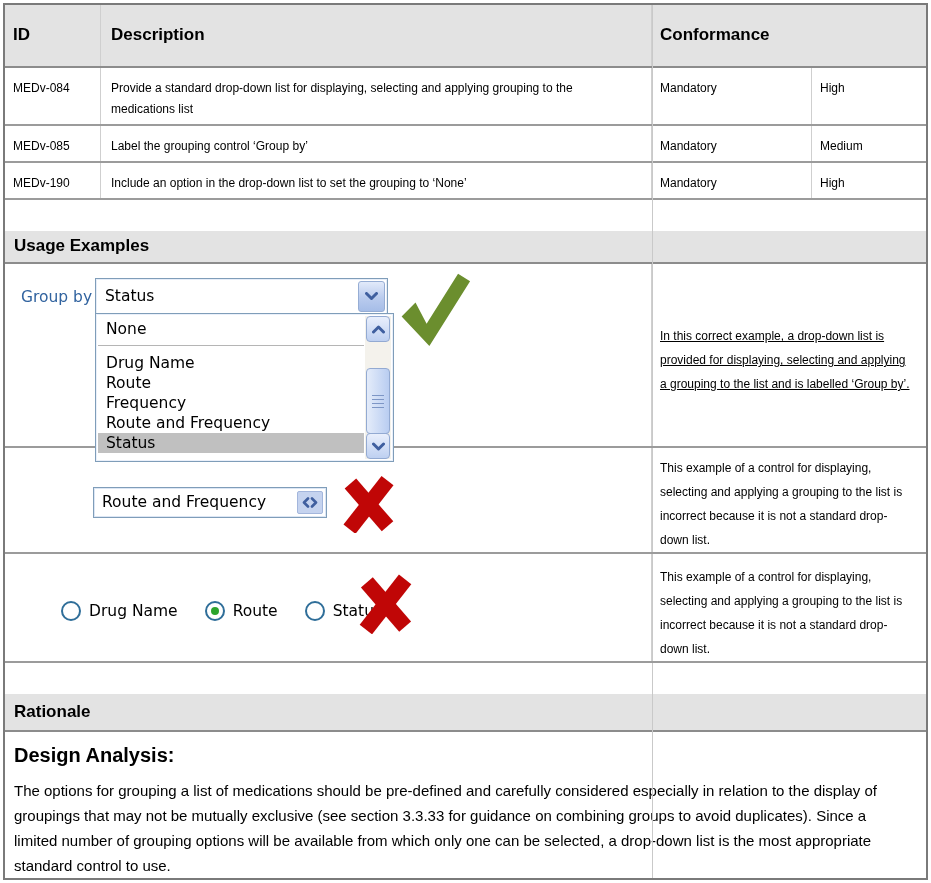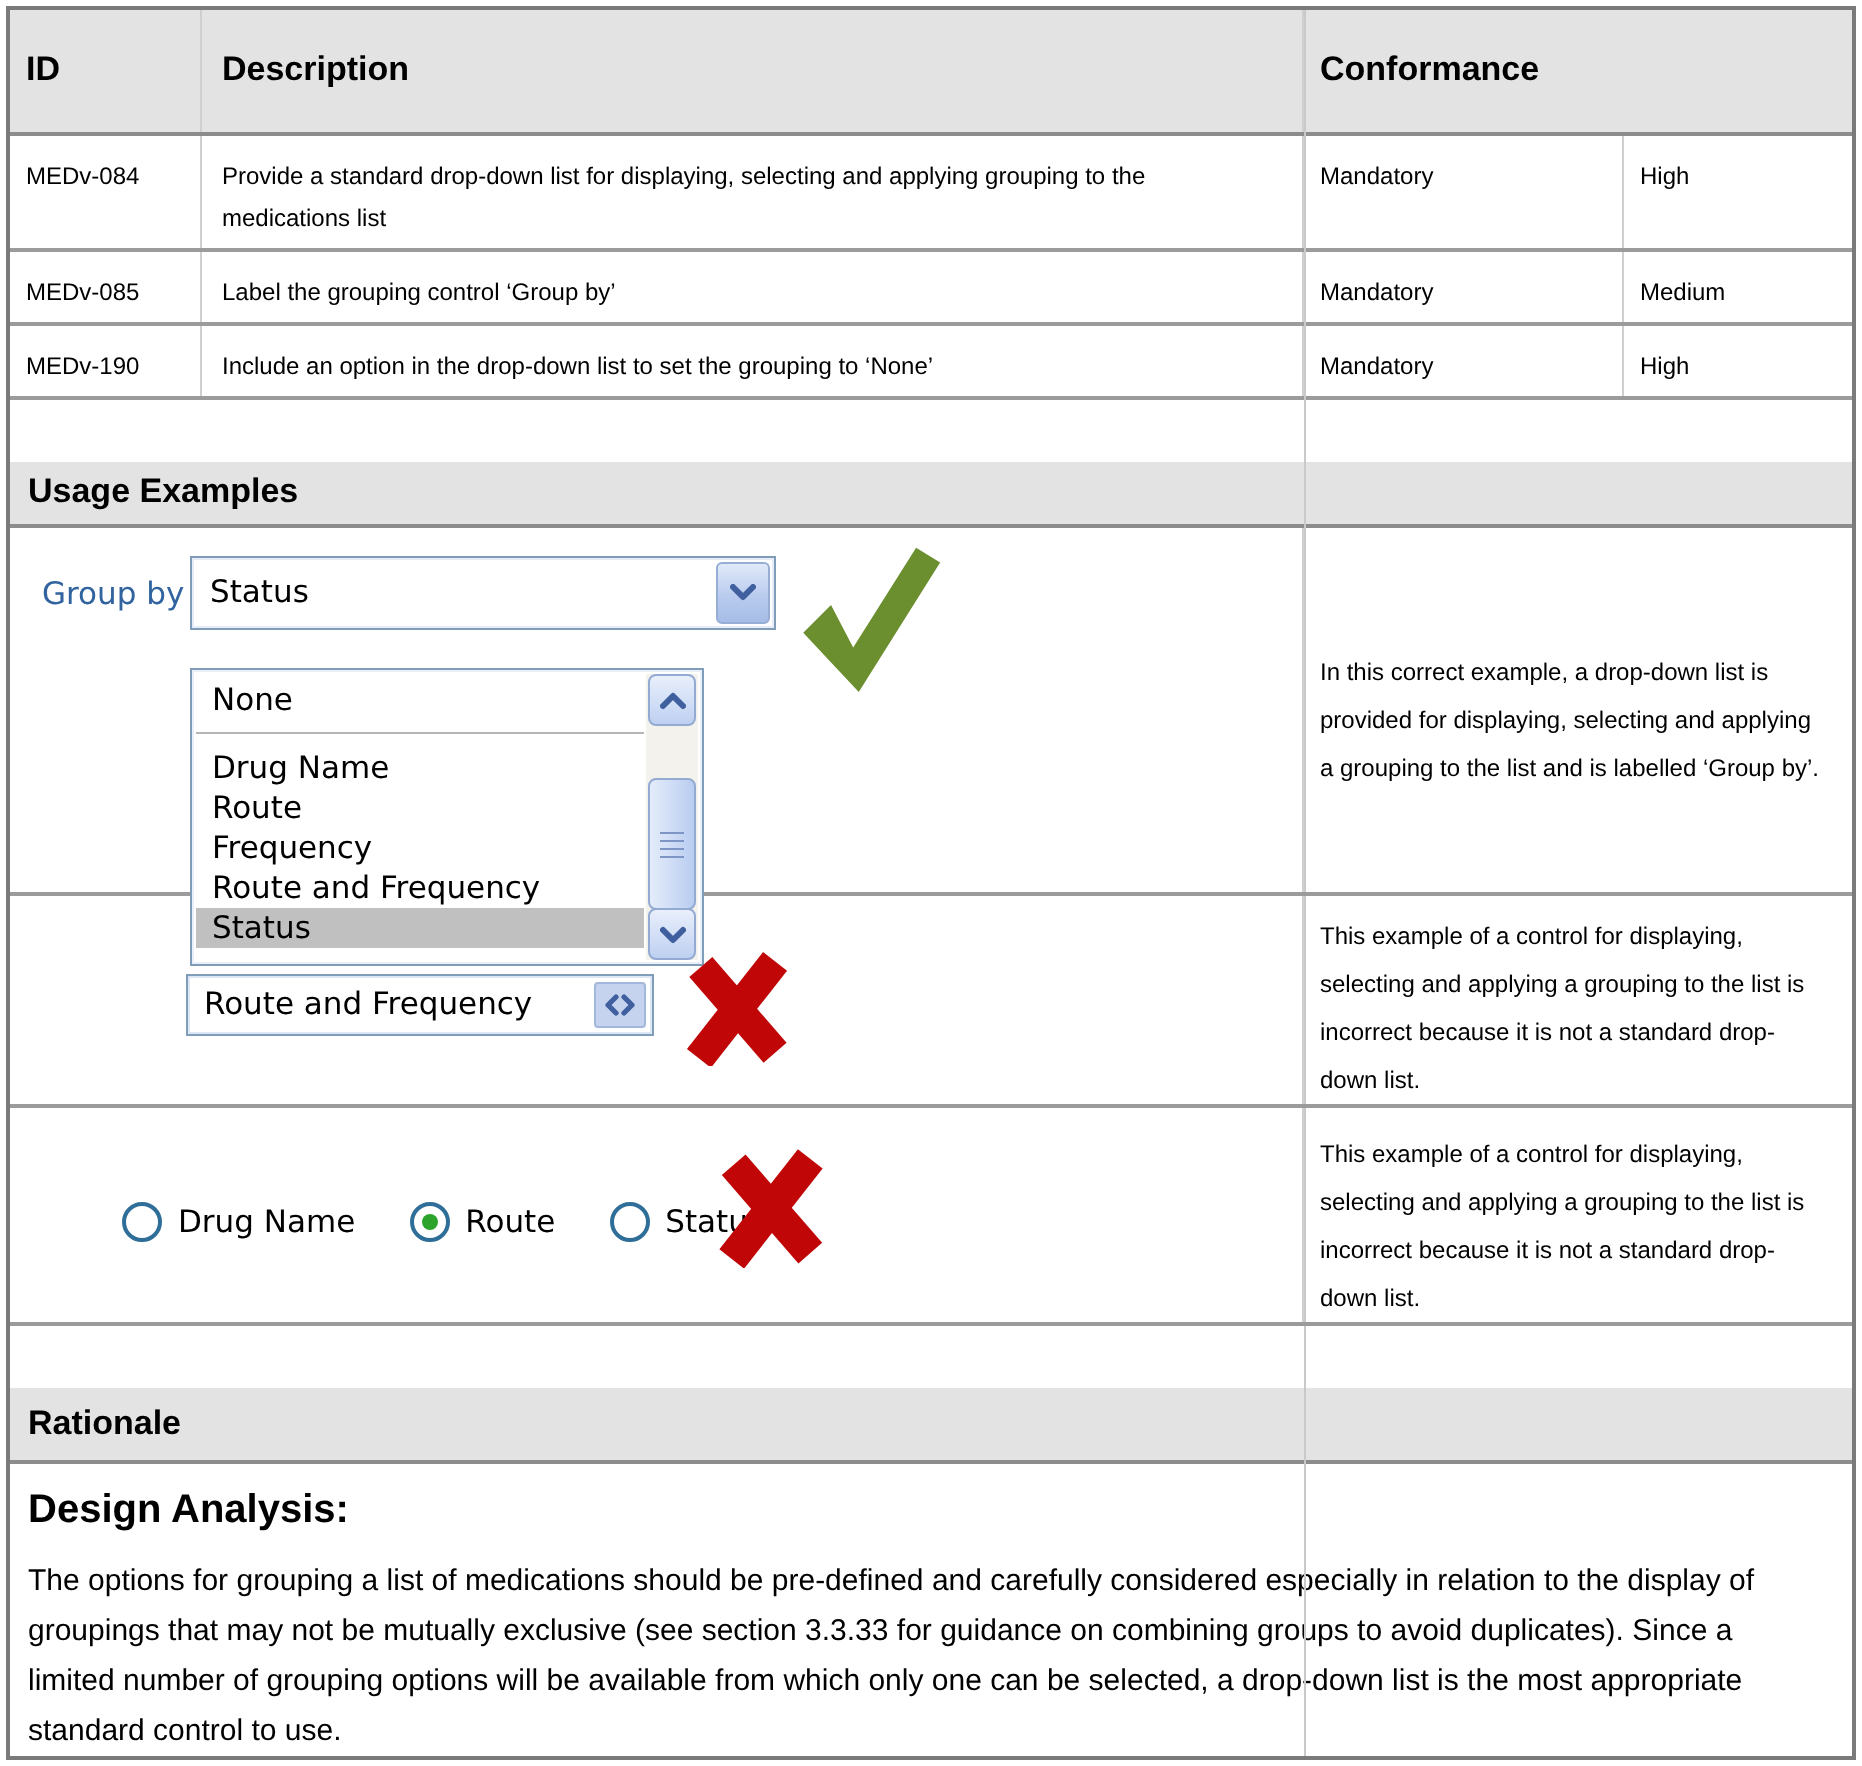--- a/index.html
+++ b/index.html
@@ -26,36 +26,36 @@
   .tbl-row .cell.desc { padding-left:10px; padding-right:20px; }
   .hdr { background:#e3e3e3; border-bottom:2px solid #8c8c8c; height:74px; }
   .hdr .cell { display:flex; align-items:center; font-size:17px; font-weight:bold; line-height:22px; padding-top:0; padding-bottom:0; }
   .r084 { height:64px; } .r085 { height:41px; } .r190 { height:38px; }
   .banner-usage { height:39px; }
   .banner-rationale { height:45px; }
   
   .ex-row { display:grid; grid-template-columns:647px 1fr; }
   .ex-left { position:relative; border-right:1px solid #cfcfcf; }
   .ex-right { font-size:12px; line-height:24px; padding:8px 12px 0 8px; }
-  .ex1 { height:217px; } .ex2 { height:106px; } .ex3 { height:111px; }
+  .ex1 { height:217px;text-decoration:underline; } .ex2 { height:106px; } .ex3 { height:111px; }
   .ex1 .ex-right { padding-top:60px; }
   .ex3 .ex-right { padding-top:11px; }
   .vline { position:absolute; top:0; bottom:0; left:647px; width:1px; background:#c9c9c9; }
   
   .ctl-font { font-family:"DejaVu Sans", sans-serif; font-size:15.5px; }
   .groupby-label { position:absolute; left:16px; top:24px; color:#31639f;
     font-family:"DejaVu Sans", sans-serif; font-size:15.5px; }
   .combo { position:absolute; left:90px; top:14px; width:293px; height:37px;
     border:1px solid #7f9db9; background:#fff; box-shadow:inset 0 0 0 1px #e6edf8; }
   .combo-value { line-height:34px; padding-left:9px; }
   .combo-btn { position:absolute; top:2px; right:2px; bottom:2px; width:27px;
     border:1px solid #96add4; border-radius:3px;
     background:linear-gradient(#e2eafa,#b9cbee 55%,#a6bde7);
     display:flex; align-items:center; justify-content:center; }
-  .listbox { position:absolute; left:90px; top:70px; width:257px; height:149px;
+  .listbox { position:absolute; left:90px; top:49px; width:299px; height:149px;
     border:1px solid #7f9db9; background:#fff; box-shadow:inset 0 0 0 1px #eaf0fa; }
   .list-items { position:absolute; left:2px; top:2px; right:29px; bottom:2px; }
   .li { height:20px; line-height:20px; padding-left:8px; white-space:nowrap; }
   .li-none { height:27px; line-height:27px; padding-left:8px; }
   .list-sep { height:1px; background:#b5b5b5; margin:2px 0 7px 0; }
   .li.selected { background:#c0c0c0; }
   
   .sb { position:absolute; top:2px; right:2px; bottom:2px; width:26px; background:#f4f2ec; }
   .sb-btn { position:absolute; left:1px; right:1px; height:26px;
     border:1px solid #93aad2; border-radius:4px;

